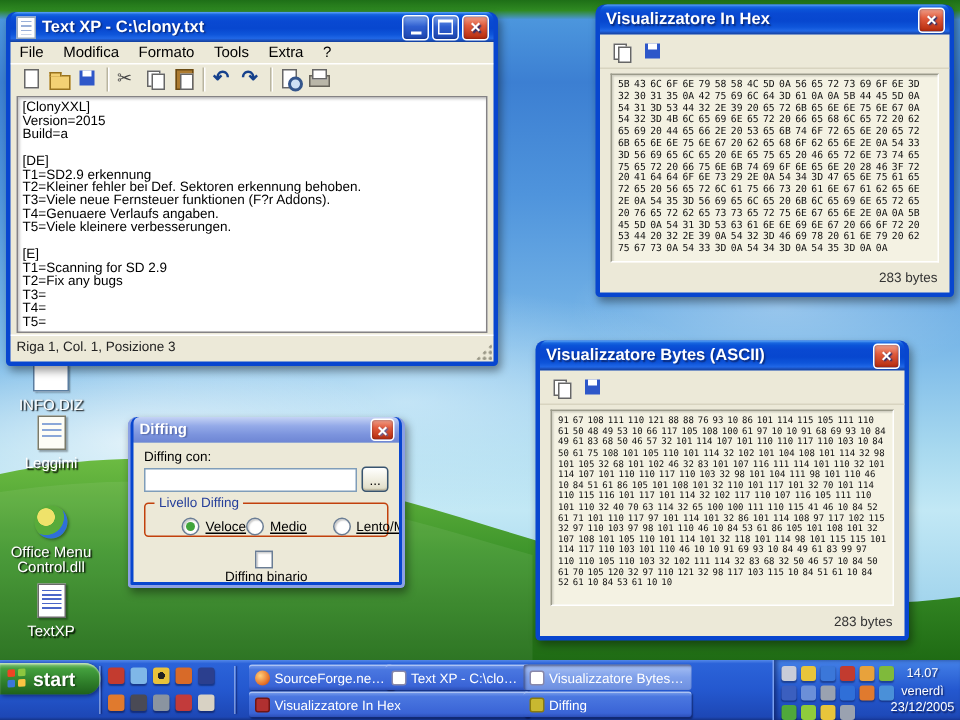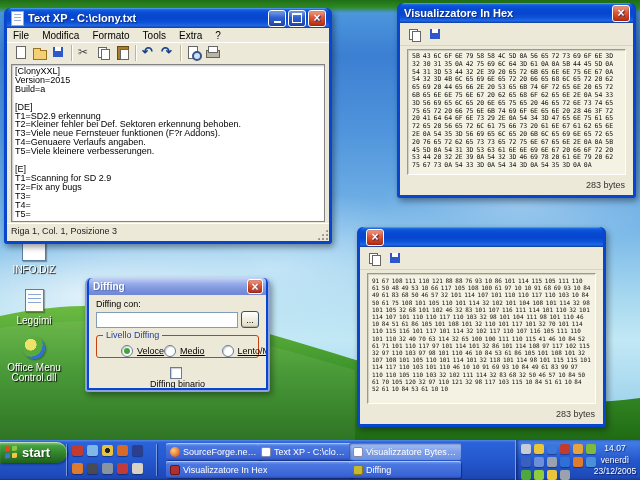--- a/index.html
+++ b/index.html
@@ -154,27 +154,31 @@
       </defs>
       <path d="M0,316 C120,290 220,318 330,352 C440,386 540,412 640,398 L640,440 L0,440 Z" fill="url(#gg)"></path>
       <path d="M0,328 C150,306 250,340 355,370 L355,440 L0,440 Z" fill="rgba(255,255,255,0.07)"></path>
     </svg>
   </div>
 
   <div class="dicon" style="left:2px;top:243px">
     <span class="ico blankfile"></span>
     <div class="dlabel">INFO.DIZ</div>
   </div>
-  <div class="dicon" style="left:2px;top:289px">
+  <div class="dicon" style="left:2px;top:277px">
     <span class="ico notepage"></span>
     <div class="dlabel">Leggimi</div>
   </div>
   <div class="dicon" style="left:2px;top:337px">
     <span class="ico dllblob"></span>
     <div class="dlabel">Office Menu Control.dll</div>
+  </div>
+  <div class="dicon" style="left:2px;top:389px">
+    <span class="ico textdoc"></span>
+    <div class="dlabel">TextXP</div>
   </div>
 
   <div class="win" style="left:4px;top:8px;width:322px;height:233px">
     <div class="titlebar">
       <span class="ticon"></span>
       <span class="ttext">Text XP - C:\clony.txt</span>
       <span class="tbtns">
         <span class="tb min">
             <i></i>
           </span>
@@ -247,20 +251,21 @@
         <span class="vti icon-copy"></span>
         <span class="vti i-save"></span>
       </div>
       <div class="vcontent hexfont">5B 43 6C 6F 6E 79 58 58 4C 5D 0A 56 65 72 73 69 6F 6E 3D 32 30 31 35 0A 42 75 69 6C 64 3D 61 0A 0A 5B 44 45 5D 0A 54 31 3D 53 44 32 2E 39 20 65 72 6B 65 6E 6E 75 6E 67 0A 54 32 3D 4B 6C 65 69 6E 65 72 20 66 65 68 6C 65 72 20 62 65 69 20 44 65 66 2E 20 53 65 6B 74 6F 72 65 6E 20 65 72 6B 65 6E 6E 75 6E 67 20 62 65 68 6F 62 65 6E 2E 0A 54 33 3D 56 69 65 6C 65 20 6E 65 75 65 20 46 65 72 6E 73 74 65 75 65 72 20 66 75 6E 6B 74 69 6F 6E 65 6E 20 28 46 3F 72 20 41 64 64 6F 6E 73 29 2E 0A 54 34 3D 47 65 6E 75 61 65 72 65 20 56 65 72 6C 61 75 66 73 20 61 6E 67 61 62 65 6E 2E 0A 54 35 3D 56 69 65 6C 65 20 6B 6C 65 69 6E 65 72 65 20 76 65 72 62 65 73 73 65 72 75 6E 67 65 6E 2E 0A 0A 5B 45 5D 0A 54 31 3D 53 63 61 6E 6E 69 6E 67 20 66 6F 72 20 53 44 20 32 2E 39 0A 54 32 3D 46 69 78 20 61 6E 79 20 62 75 67 73 0A 54 33 3D 0A 54 34 3D 0A 54 35 3D 0A 0A</div>
       <div class="bytelabel">283 bytes</div>
     </div>
   </div>
 
   <div class="win" style="left:357px;top:227px;width:243px;height:197px">
     <div class="titlebar">
+      <span class="ttext">Visualizzatore Bytes (ASCII)</span>
       <span class="tbtns">
         <span class="tb close"></span>
       </span>
     </div>
     <div class="winbody">
       <div class="vtoolbar">
         <span class="vti icon-copy"></span>
         <span class="vti i-save"></span>
       </div>
       <div class="vcontent decfont">91 67 108 111 110 121 88 88 76 93 10 86 101 114 115 105 111 110 61 50 48 49 53 10 66 117 105 108 100 61 97 10 10 91 68 69 93 10 84 49 61 83 68 50 46 57 32 101 114 107 101 110 110 117 110 103 10 84 50 61 75 108 101 105 110 101 114 32 102 101 104 108 101 114 32 98 101 105 32 68 101 102 46 32 83 101 107 116 111 114 101 110 32 101 114 107 101 110 110 117 110 103 32 98 101 104 111 98 101 110 46 10 84 51 61 86 105 101 108 101 32 110 101 117 101 32 70 101 114 110 115 116 101 117 101 114 32 102 117 110 107 116 105 111 110 101 110 32 40 70 63 114 32 65 100 100 111 110 115 41 46 10 84 52 61 71 101 110 117 97 101 114 101 32 86 101 114 108 97 117 102 115 32 97 110 103 97 98 101 110 46 10 84 53 61 86 105 101 108 101 32 107 108 101 105 110 101 114 101 32 118 101 114 98 101 115 115 101 114 117 110 103 101 110 46 10 10 91 69 93 10 84 49 61 83 99 97 110 110 105 110 103 32 102 111 114 32 83 68 32 50 46 57 10 84 50 61 70 105 120 32 97 110 121 32 98 117 103 115 10 84 51 61 10 84 52 61 10 84 53 61 10 10</div>

